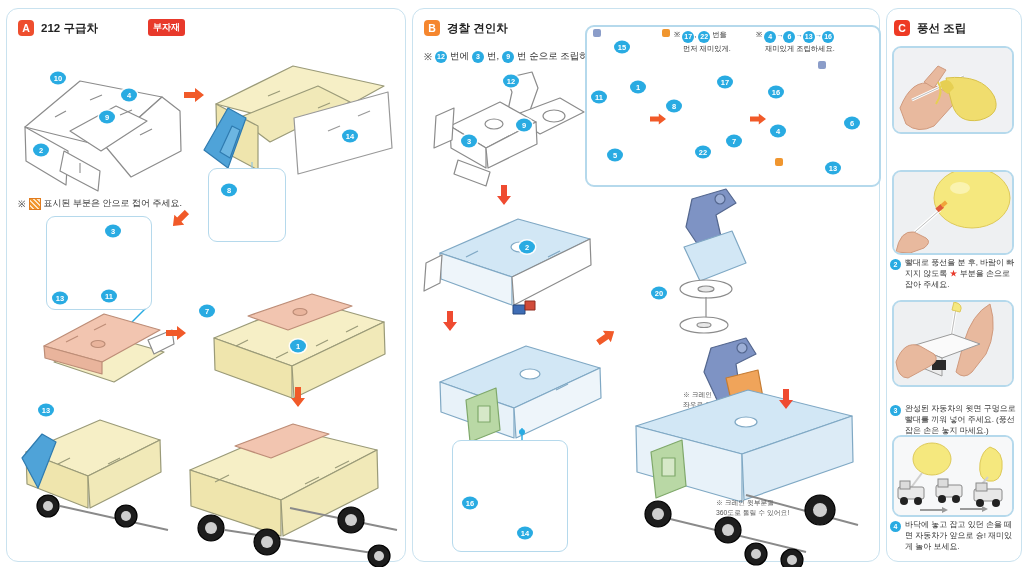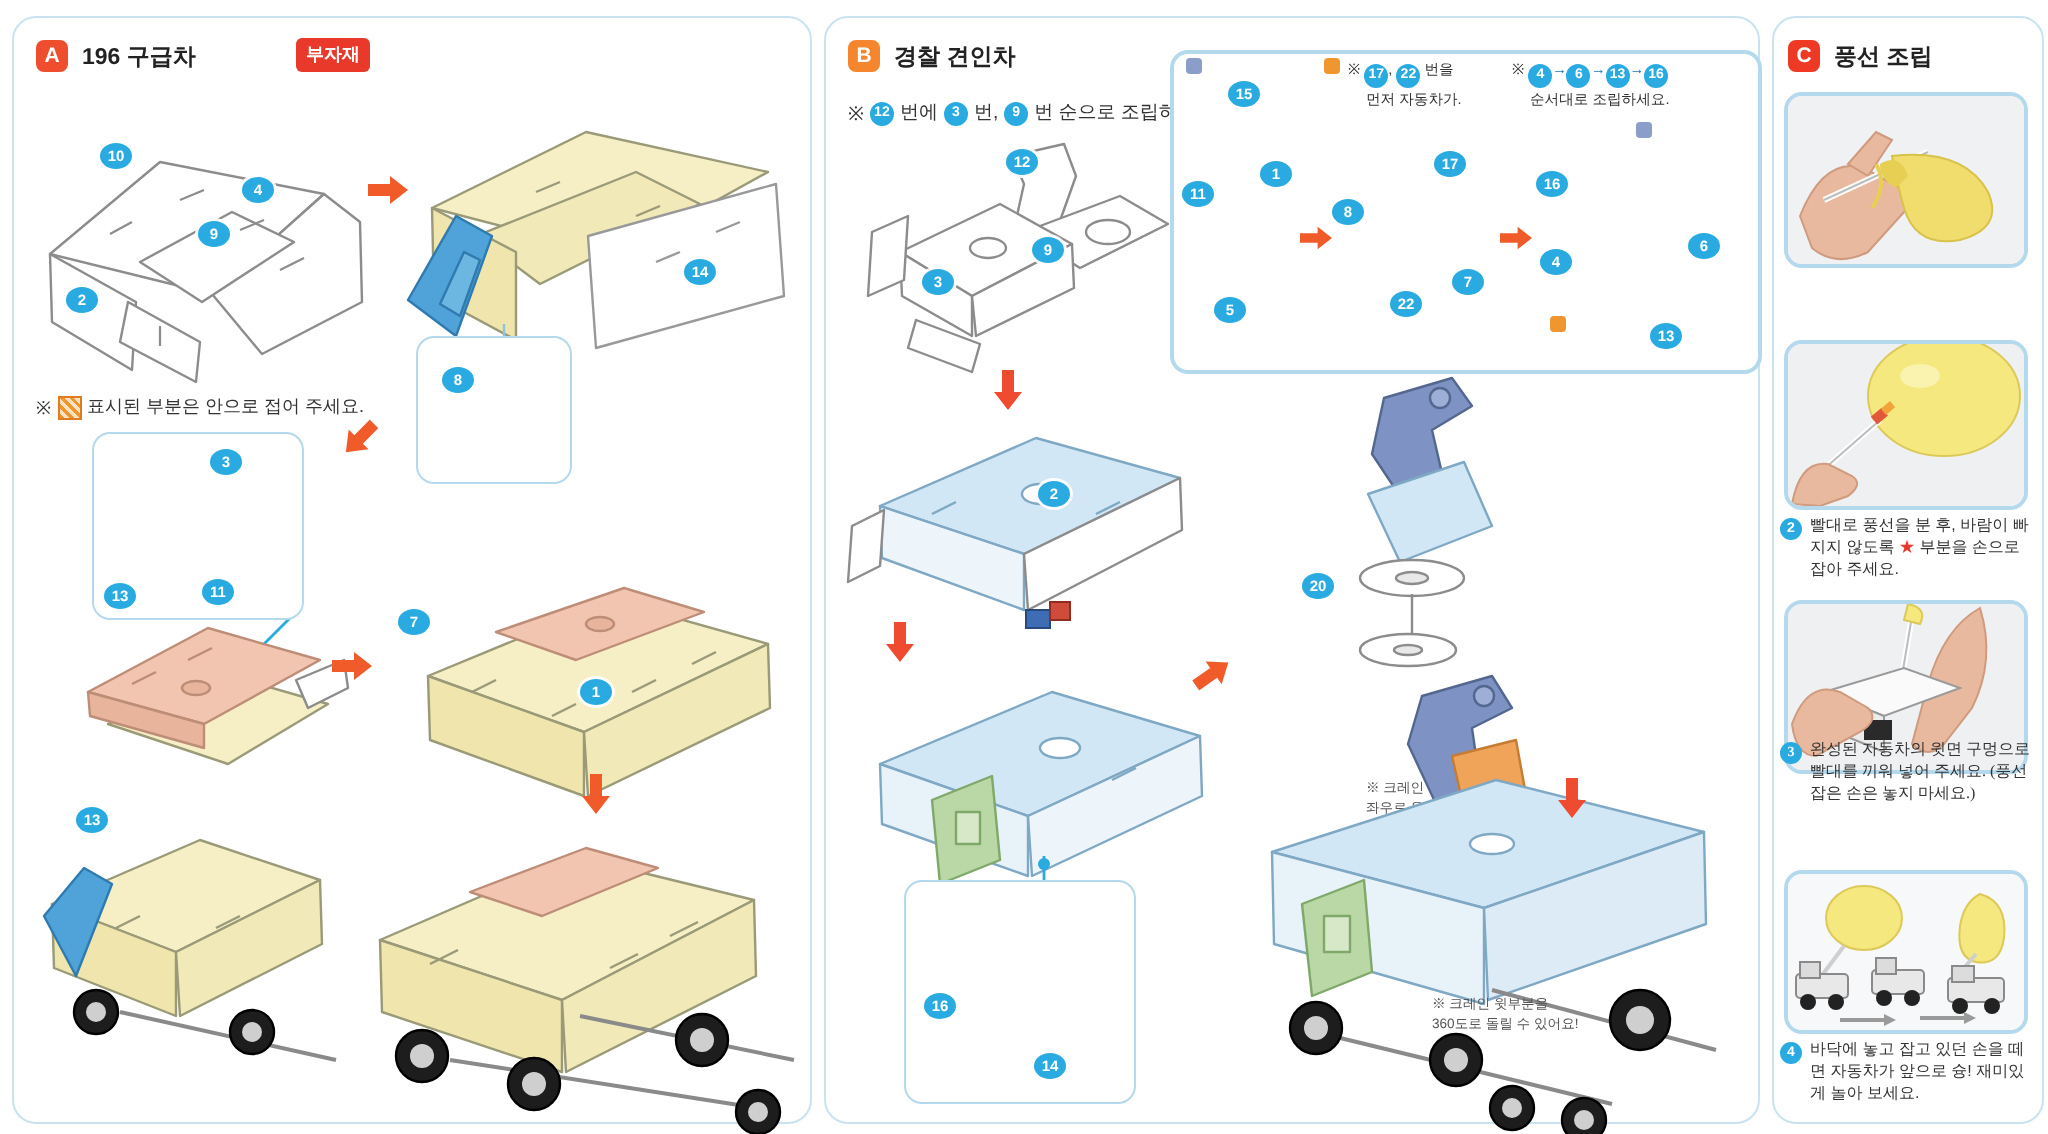--- a/index.html
+++ b/index.html
@@ -38,21 +38,21 @@
 </style>
 </head>
 <body>
 
 <div id="page">
 
   <div class="panelbox" style="left:6px;top:8px;width:398px;height:552px;"></div>
 
   <div class="hdr" style="left:18px;top:20px;">
     <span class="abadge" style="background:#ee4e2e;">A</span>
-    <span class="ttl">196 구급차</span>
+    <span class="ttl">212 구급차</span>
   </div>
   <div class="hdr" style="left:148px;top:19px;gap:4px;">
     <span class="matlabel">부자재</span>
   </div>
 
   <svg class="draw" style="left:10px;top:55px;" width="178" height="140" viewBox="0 0 178 140">
     <g fill="#ffffff" stroke="#8c8c8c" stroke-width="1.2" stroke-linejoin="round">
       <path d="M15,72 L70,26 L152,42 L96,92 Z"></path>
       <path d="M15,72 L16,106 L56,130 L58,96 Z"></path>
       <path d="M96,92 L152,42 L170,56 L171,96 L121,122 Z"></path>
@@ -234,29 +234,29 @@
   <span class="sqmark" style="left:818px;top:61px;background:#8b9dc9;"></span>
   <span class="sqmark" style="left:775px;top:158px;background:#f0962f;"></span>
 
   <div class="boxnote" style="left:674px;top:29px;">
     <div>
       <span>※</span>
       <span class="inum">17</span><span>,</span>
       <span class="inum">22</span>
       <span>번을</span>
     </div>
-    <div style="padding-left:9px;">먼저 자동차가.</div>
+    <div style="padding-left:9px;">먼저 재미있게.</div>
   </div>
 
   <div class="boxnote" style="left:756px;top:29px;">
     <div>
       <span>※</span>
       <span class="inum">4</span><span class="seqarrow">→</span><span class="inum">6</span><span class="seqarrow">→</span><span class="inum">13</span><span class="seqarrow">→</span><span class="inum">16</span>
     </div>
-    <div style="padding-left:9px;">순서대로 조립하세요.</div>
+    <div style="padding-left:9px;">재미있게 조립하세요.</div>
   </div>
 
   <svg class="draw" style="left:595px;top:42px;" width="60" height="135" viewBox="0 0 60 135">
     <g fill="#ffffff" stroke="#8c8c8c" stroke-width="1.1" stroke-linejoin="round">
       <path d="M22,12 L34,6 L46,12 L34,18 Z"></path>
         <circle cx="34" cy="12" r="2" fill="#8c8c8c"></circle>
       <path d="M10,34 L40,24 L52,30 L42,40 L30,38 L16,44 Z"></path>
       <path d="M8,52 L30,44 L42,50 L20,58 Z"></path>
       <path d="M18,66 L34,60 L40,70 L36,92 L24,120 L12,126 L8,108 L18,84 Z"></path>
       <circle cx="14" cy="120" r="5"></circle>
@@ -484,21 +484,21 @@
       <path d="M96,2 Q104,28 92,52 L78,70 Q70,78 62,70 L70,40 Q78,12 96,2 Z" fill="#e8b99e" stroke="#cf9a7e" stroke-width="1"></path>
       <line x1="62" y1="6" x2="56" y2="42" stroke="#ffffff" stroke-width="3"></line>
       <line x1="62" y1="6" x2="56" y2="42" stroke="#bdbdbd" stroke-width="1"></line>
       <path d="M60,0 Q70,2 66,10 L58,8 Z" fill="#f5e87e" stroke="#ddc95a" stroke-width="1"></path>
       <path d="M18,44 L58,32 L86,42 L48,56 Z" fill="#fafafa" stroke="#9a9a9a" stroke-width="1"></path>
       <path d="M18,44 L19,62 L48,74 L48,56 Z" fill="#ececec" stroke="#9a9a9a" stroke-width="1"></path>
       <rect x="38" y="58" width="14" height="10" fill="#2a2a2a"></rect>
       <path d="M2,60 Q10,38 26,44 L40,52 Q46,58 36,64 L14,76 Q4,76 2,60 Z" fill="#e8b99e" stroke="#cf9a7e" stroke-width="1"></path>
     </svg>
   </div>
-  <div class="step" style="top:370px;font-family:Liberation Serif, serif;">
+  <div class="step" style="top:404px;">
     <span class="snum">3</span>
     <span>완성된 자동차의 윗면 구멍으로 빨대를 끼워 넣어 주세요. (풍선 잡은 손은 놓지 마세요.)</span>
   </div>
 
   <div class="photo" style="top:435px;height:82px;">
     <svg width="118" height="78" viewBox="0 0 118 78">
       <rect width="118" height="78" fill="#f7f8f9"></rect>
       <ellipse cx="38" cy="22" rx="19" ry="16" fill="#f5e87e" stroke="#ddc95a" stroke-width="1"></ellipse>
       <path d="M96,10 q14,4 12,22 q-2,14 -14,12 q-10,-2 -8,-18 q2,-12 10,-16 Z" fill="#f5e87e" stroke="#ddc95a" stroke-width="1"></path>
       <line x1="28" y1="36" x2="16" y2="52" stroke="#cfcfcf" stroke-width="2"></line>

